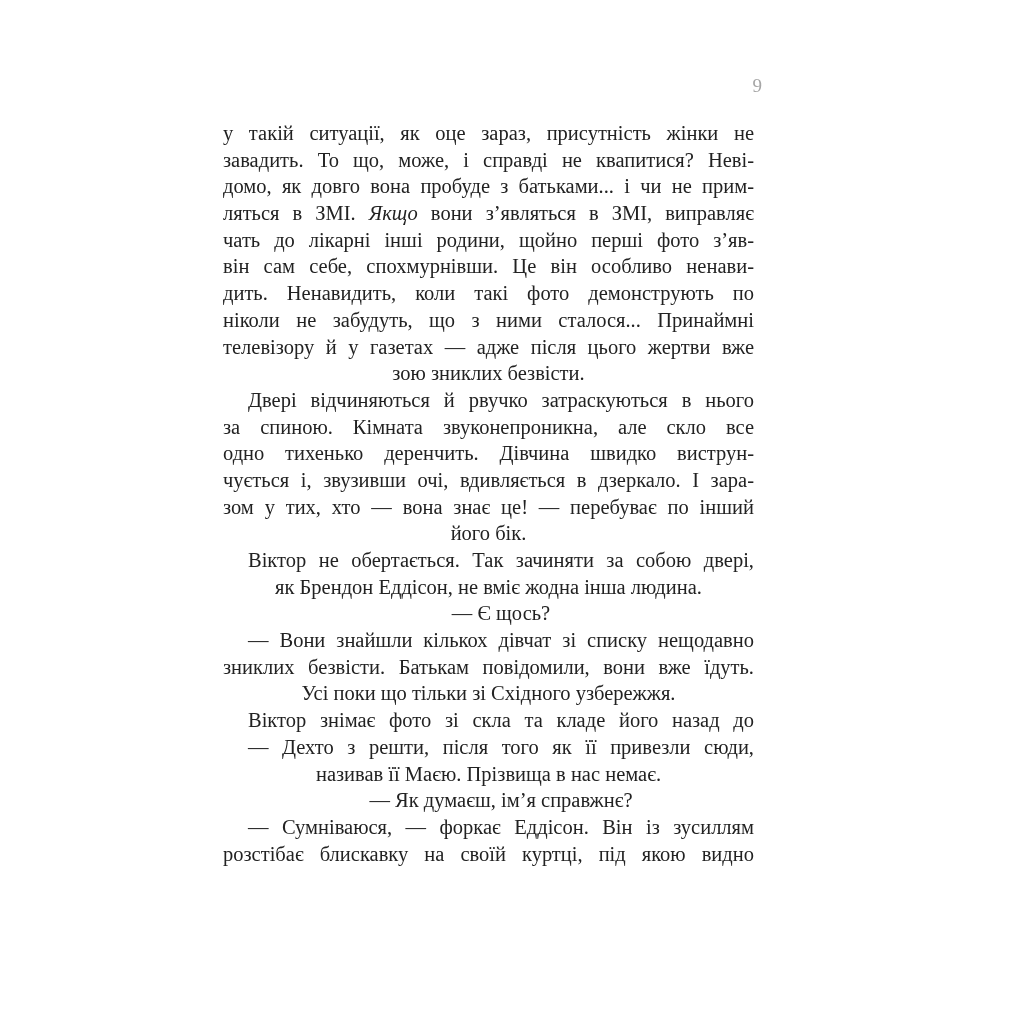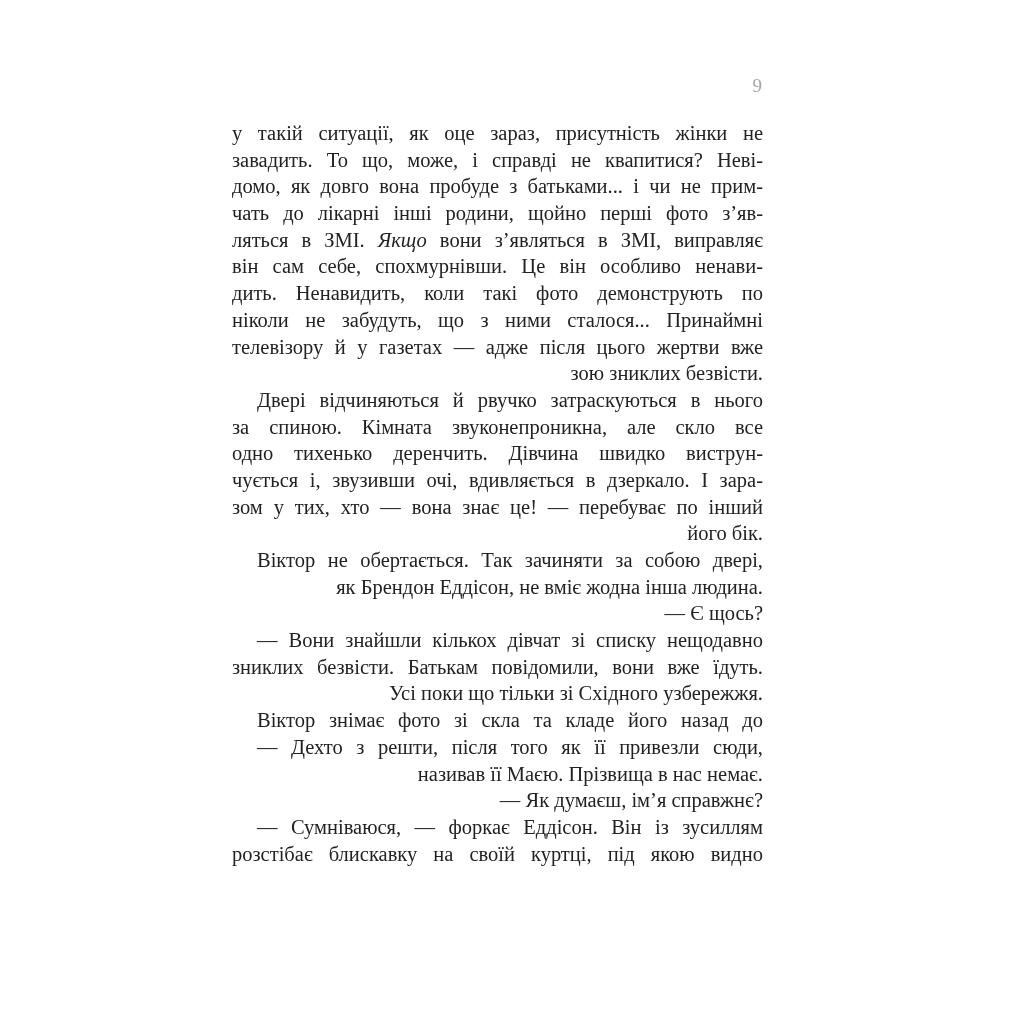--- a/index.html
+++ b/index.html
@@ -20,31 +20,31 @@
     top: 74px;
     left: 233px;
     width: 529px;
     text-align: right;
     font-size: 19px;
     line-height: 24px;
     color: #a6a6a6;
   }
   .text-block {
     position: absolute;
-    left: 232px;
+    left: 223px;
     top: 120px;
     width: 531px;
     font-size: 20.5px;
     line-height: 26.7px;
     color: #222222;
   }
   .line {
     height: 26.7px;
     overflow: hidden;
-    text-align: right;
+    text-align: center;
     white-space: normal;
   }
   .line.j {
     text-align: justify;
     text-align-last: justify;
     word-spacing: -1.5px;
   }
   .line.ind {
     padding-left: 25px;
   }
@@ -54,22 +54,22 @@
 </style>
 </head>
 <body>
 
 <div class="page">
   <div class="page-number" style="color: rgb(166, 166, 166);">9</div>
   <div class="text-block" style="color: rgb(34, 34, 34);">
       <div class="line j"><span>у такій ситуації, як оце зараз, присутність жінки не</span></div>
       <div class="line j"><span>завадить. То що, може, і справді не квапитися? Неві-</span></div>
       <div class="line j"><span>домо, як довго вона пробуде з батьками... і чи не прим-</span></div>
+      <div class="line j"><span>ляться в ЗМІ. </span><span class="it">Якщо</span><span> вони з’являться в ЗМІ, виправляє</span></div>
       <div class="line j"><span>чать до лікарні інші родини, щойно перші фото з’яв-</span></div>
-      <div class="line j"><span>ляться в ЗМІ. </span><span class="it">Якщо</span><span> вони з’являться в ЗМІ, виправляє</span></div>
       <div class="line j"><span>він сам себе, спохмурнівши. Це він особливо ненави-</span></div>
       <div class="line j"><span>дить. Ненавидить, коли такі фото демонструють по</span></div>
       <div class="line j"><span>ніколи не забудуть, що з ними сталося... Принаймні</span></div>
       <div class="line j"><span>телевізору й у газетах — адже після цього жертви вже</span></div>
       <div class="line"><span>зою зниклих безвісти.</span></div>
       <div class="line j ind"><span>Двері відчиняються й рвучко затраскуються в нього</span></div>
       <div class="line j"><span>за спиною. Кімната звуконепроникна, але скло все</span></div>
       <div class="line j"><span>одно тихенько деренчить. Дівчина швидко виструн-</span></div>
       <div class="line j"><span>чується і, звузивши очі, вдивляється в дзеркало. І зара-</span></div>
       <div class="line j"><span>зом у тих, хто — вона знає це! — перебуває по інший</span></div>

